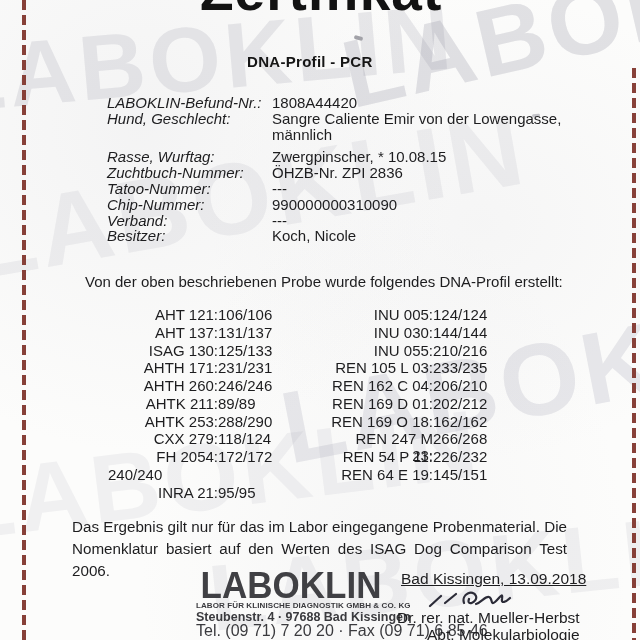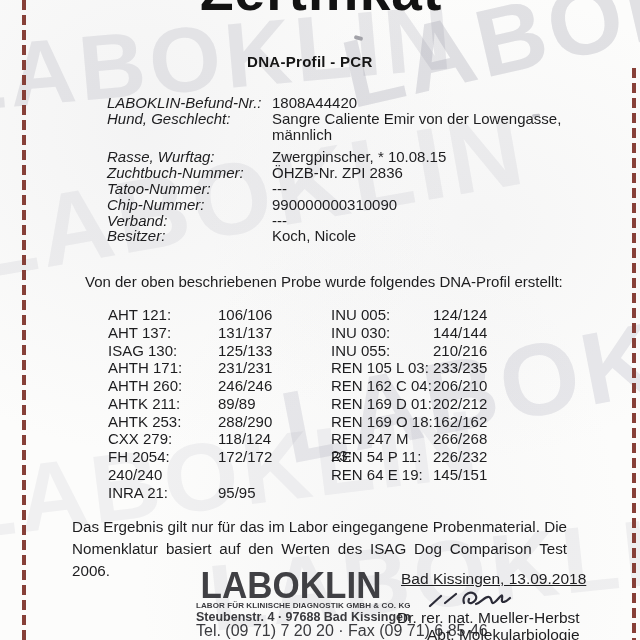--- a/index.html
+++ b/index.html
@@ -33,21 +33,21 @@
   .subtitle{position:absolute;top:53px;left:247px;margin:0;font-size:15px;
     font-weight:700;letter-spacing:0.3px;color:#151515;}
   
   .info{position:absolute;top:95px;left:107px;font-size:15px;line-height:15.8px;}
   .info-row{display:flex;}
   .info-row:nth-of-type(3){margin-top:7px;}
   .info-label{width:165px;flex:0 0 auto;font-style:italic;}
   .info-value{width:302px;}
   .statement{position:absolute;top:273px;left:85px;margin:0;font-size:15px;white-space:nowrap;}
   
-  .profile-col{position:absolute;top:306px;font-size:15px;}
+  .profile-col{position:absolute;top:306px;font-size:15px;text-align:right;}
   .profile-left{left:108px;}
   .profile-right{left:331px;}
   .marker-row{display:flex;height:17.75px;}
   .profile-left .marker-name{width:110px;flex:0 0 auto;}
   .profile-right .marker-name{width:102px;flex:0 0 auto;}
   
   .disclaimer{position:absolute;top:516px;left:72px;width:495px;margin:0;
     font-size:15.2px;line-height:22px;text-align:justify;}
   
   .logo-block{position:absolute;left:196px;top:569px;width:190px;text-align:center;color:#3a3a3e;}

